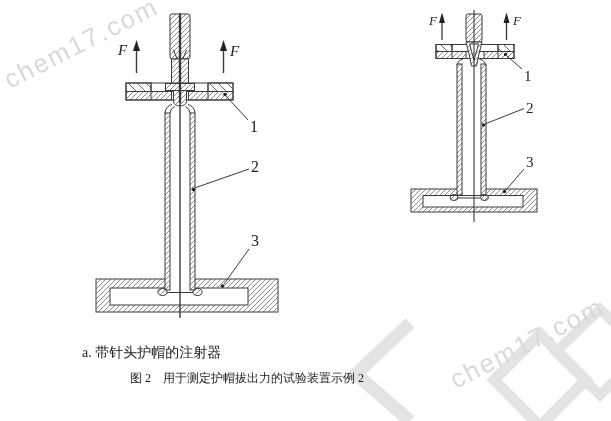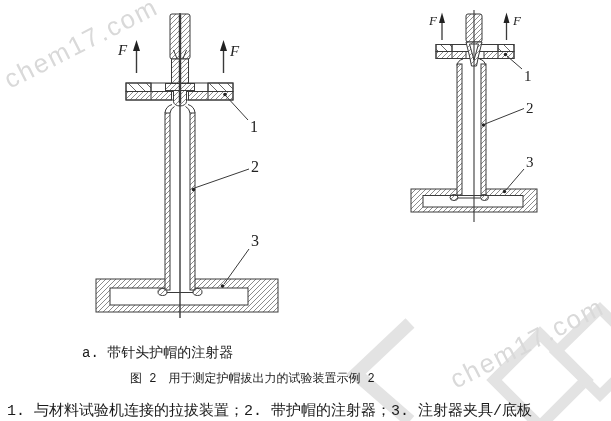--- a/index.html
+++ b/index.html
@@ -14,21 +14,21 @@
     white-space:nowrap;z-index:0;font-family:"Liberation Sans","DejaVu Sans",sans-serif;
   }
   .wm-tl{left:6px;top:66px;transform:rotate(-27deg);transform-origin:0 50%;}
   .wm-br{left:452px;top:366px;transform:rotate(-27deg);transform-origin:0 50%;}
   .wm-logo{position:absolute;left:0;top:0;z-index:0;}
   
   .art{position:absolute;left:0;top:0;z-index:1;}
   
   .txt{
     position:absolute;z-index:2;color:#1b1b1b;white-space:nowrap;
-    font-family:Liberation Mono, monospace;
+    font-family:Liberation Serif, serif;
     text-align:right;
   }
   .cap-a{left:82px;top:344px;font-size:14px;}
   .cap-b{left:358px;top:344px;font-size:14px;}
   .fig-title{left:130px;top:370px;font-size:12px;}
   .fig-legend{left:7px;top:401px;font-size:15px;}
   svg text{fill:#222222;}
   .digit-a{font-size:16px;}
   .digit-b{font-size:15px;}
   .force-a{font-size:15px;font-style:italic;}
@@ -190,15 +190,14 @@
 
     <text class="force-b" x="429" y="25">F</text>
     <text class="force-b" x="513" y="25">F</text>
     <text class="digit-b" x="524" y="81">1</text>
     <text class="digit-b" x="526" y="113">2</text>
     <text class="digit-b" x="526" y="167">3</text>
   </svg>
 
   <div class="txt cap-a">a. 带针头护帽的注射器</div>
   <div class="txt fig-title">图 2　用于测定护帽拔出力的试验装置示例 2</div>
-  <div class="txt fig-legend">1. 与材料试验机连接的拉拔装置；2. 带护帽的注射器；3. 注射器夹具/底板</div>
 
 </div>
 
 </body></html>

